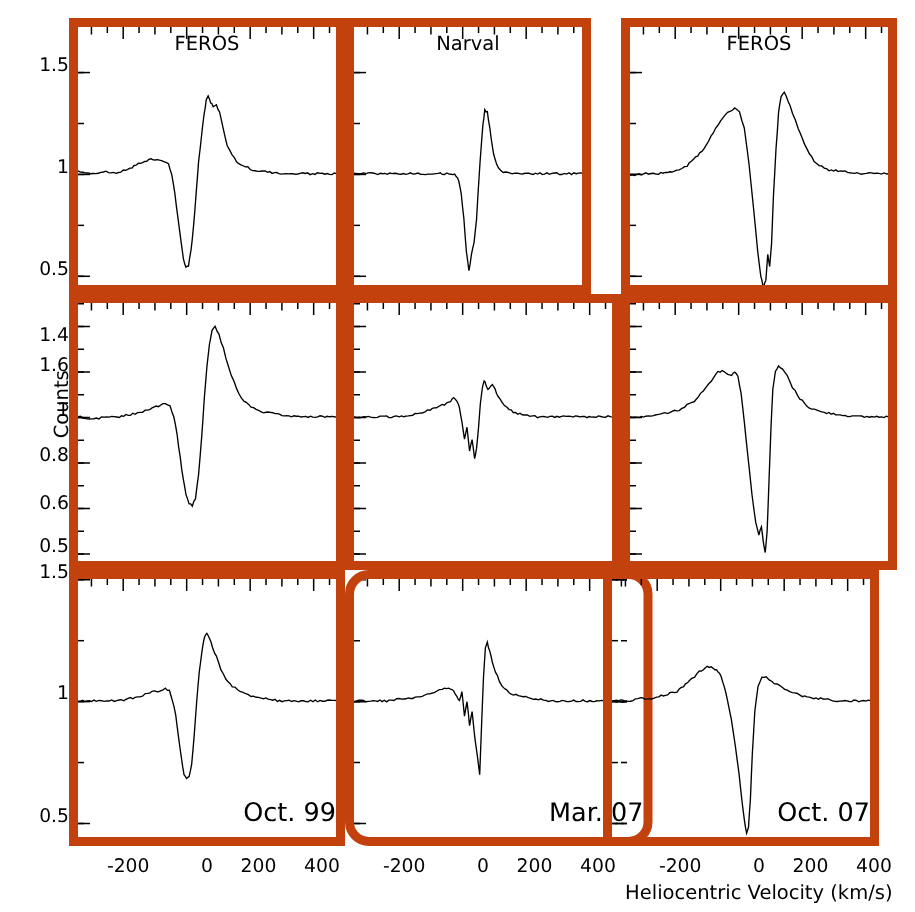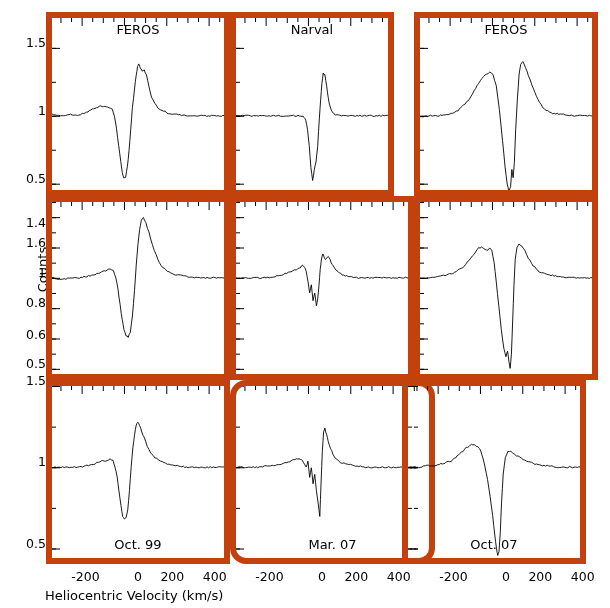--- a/index.html
+++ b/index.html
@@ -29,21 +29,21 @@
     font-size: 13px;
     transform: rotate(-90deg);
     transform-origin: center center;
     letter-spacing: 0px;
   }
   .xlabel {
     position: absolute;
     left: 45px;
     top: 588px;
     width: 550px;
-    text-align: left;
+    text-align: right;
     font-size: 13px;
   }
   .grid-wrap {
     position: absolute;
     left: 46px;
     top: 12px;
     width: 552px;
     height: 552px;
   }
   .panel {
@@ -61,22 +61,22 @@
     left: 0;
     width: 100%;
     text-align: center;
     font-size: 13px;
   }
   .panel-caption {
     position: absolute;
     bottom: 6px;
     left: 0;
     width: 100%;
-    text-align: center;
-    font-size: 13px;
+    text-align: right;
+    font-size: 17px;
   }
   .ytick-label {
     position: absolute;
     text-align: right;
     font-size: 12.5px;
     width: 44px;
     left: -2px;
   }
   .xtick-label {
     position: absolute;

